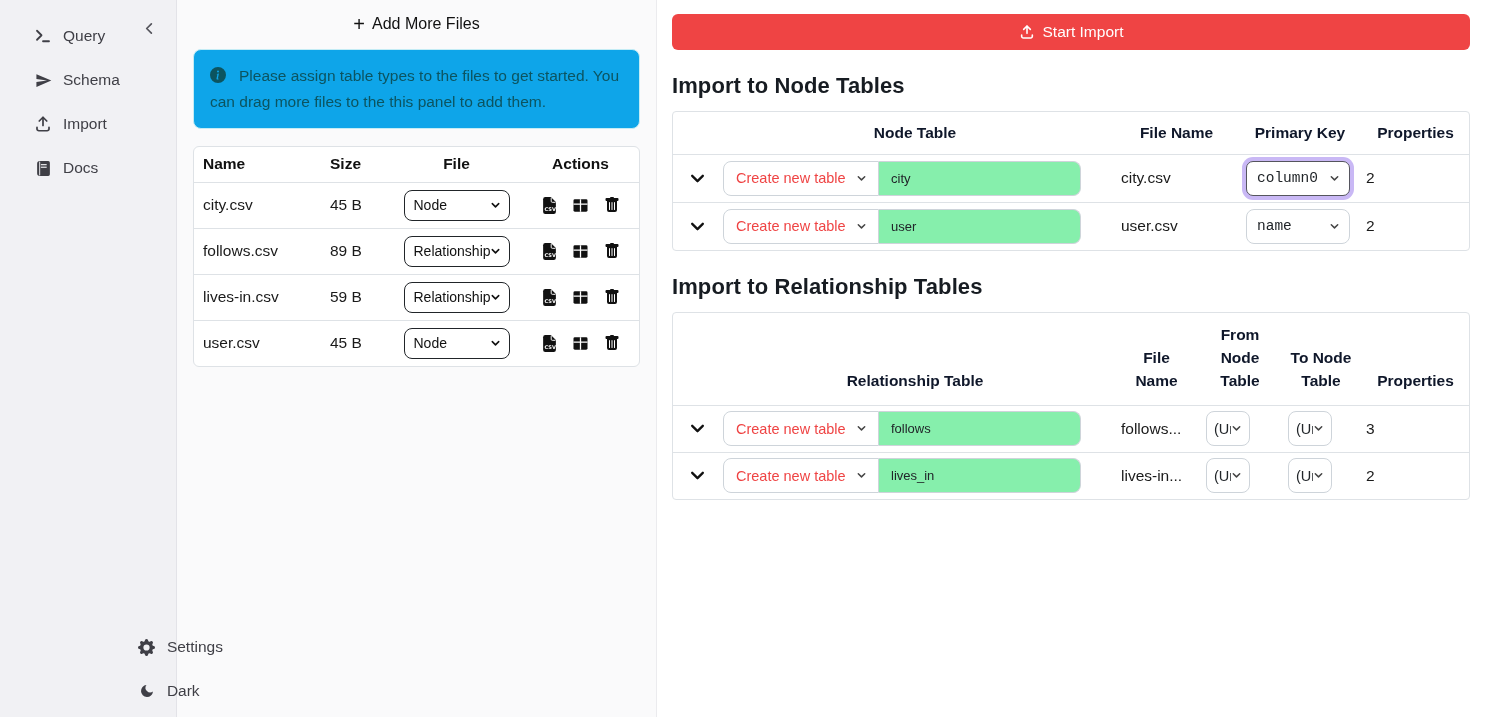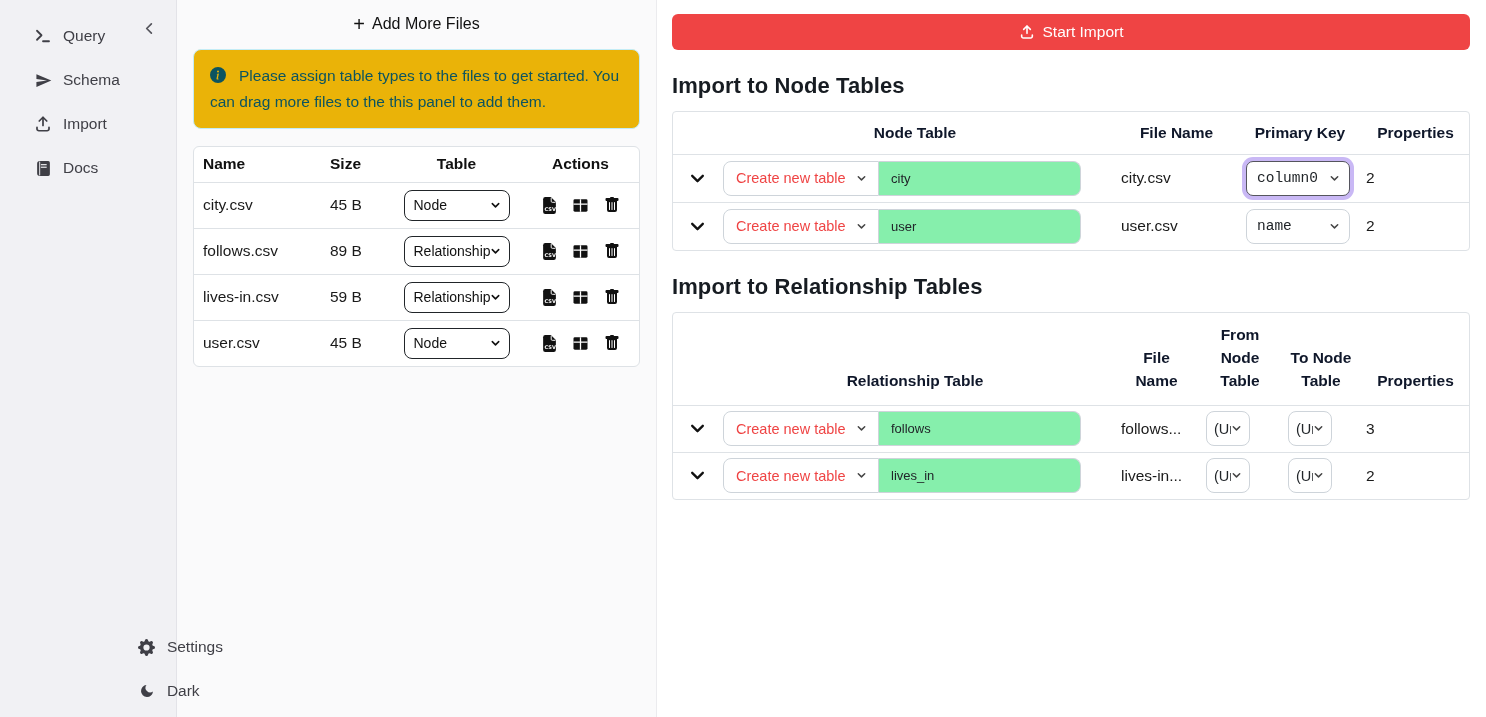--- a/index.html
+++ b/index.html
@@ -35,21 +35,21 @@
     width:480px; flex:0 0 480px; background:#fafafb;
     border-right:1px solid #ebebee; padding:0 16px;
   }
   .add-files-btn {
     width:100%; display:flex; align-items:center; justify-content:center; gap:7px;
     background:none; border:none; font-family:inherit;
     font-size:16px; color:#111; padding:15px 0 10px 0; cursor:pointer;
   }
   .add-files-btn .plus { font-size:20px; font-weight:400; line-height:14px; }
   .info-alert {
-    margin-top:6px; background:#eab308; border:1px solid #c3ecf5; border-radius:8px;
+    margin-top:6px; background:#0ea5e9; border:1px solid #c3ecf5; border-radius:8px;
     color:#0c5460; font-size:15.5px; line-height:24px; padding:14px 16px;
   }
   .info-alert .info-ico { display:inline-block; vertical-align:-2px; margin-right:13px; }
 
   .files-table-wrap {
     margin-top:17px; background:#fff; border:1px solid #dee2e6; border-radius:6px;
     overflow:hidden;
   }
   table { border-collapse:collapse; }
   .files-table { width:100%; table-layout:fixed; }
@@ -217,21 +217,21 @@
         <colgroup>
             <col style="width:127px">
             <col style="width:73px">
             <col style="width:125px">
             <col style="width:123px">
           </colgroup>
         <thead>
           <tr>
             <th>Name</th>
             <th>Size</th>
-            <th class="c">Table</th>
+            <th class="c">File</th>
             <th class="c">Actions</th>
           </tr>
         </thead>
         <tbody>
 
           <tr>
             <td>city.csv</td>
             <td>45 B</td>
             <td class="c">
               <div class="type-select" style="margin:0 auto;">

